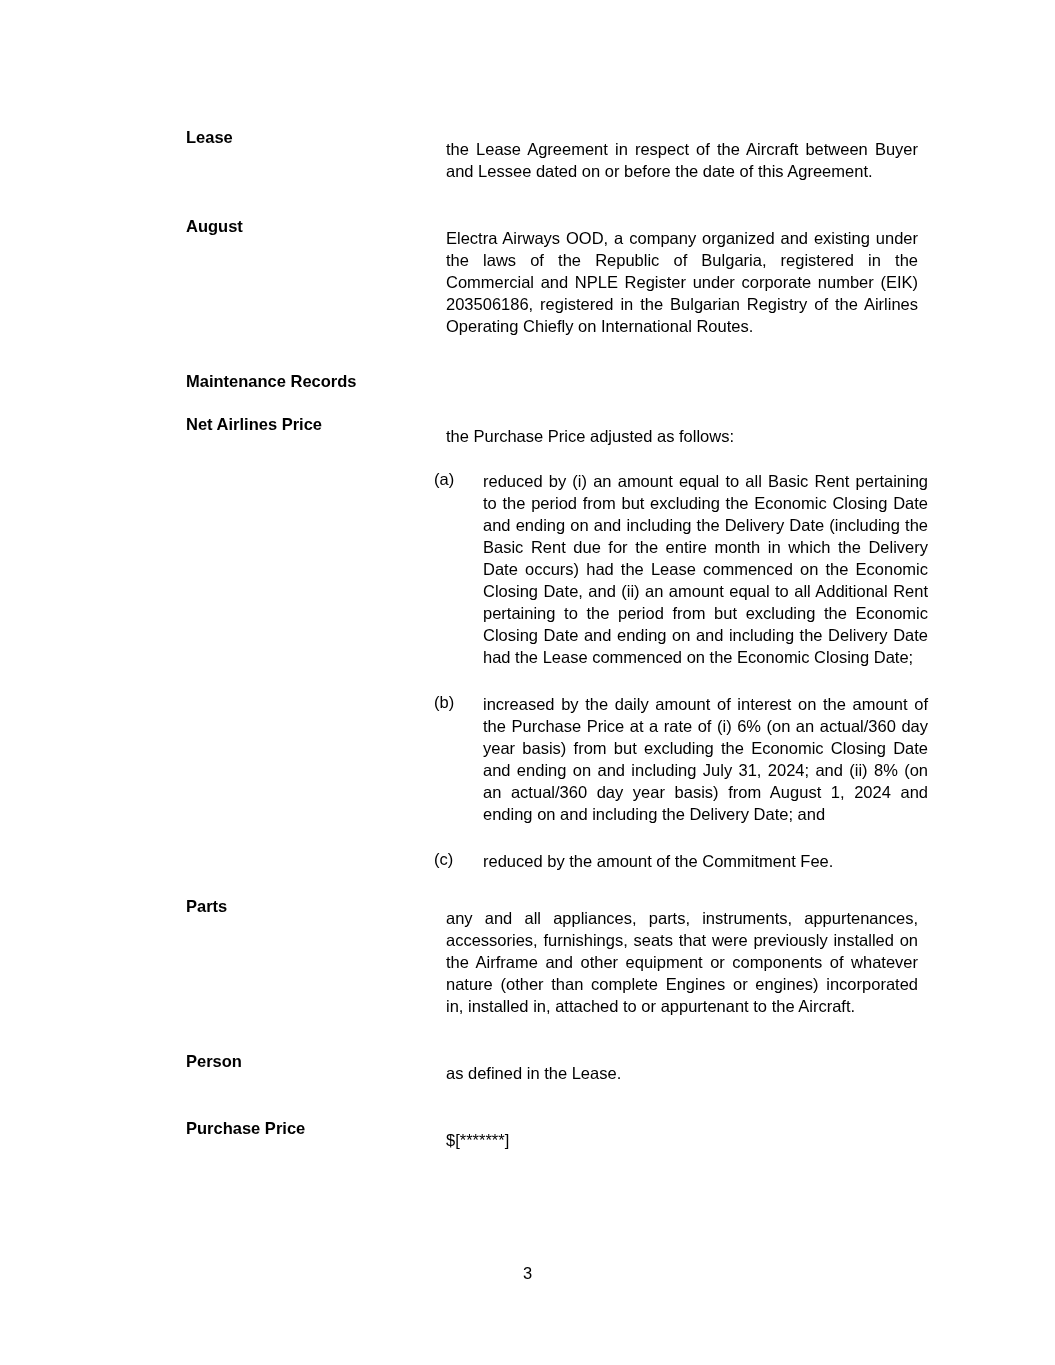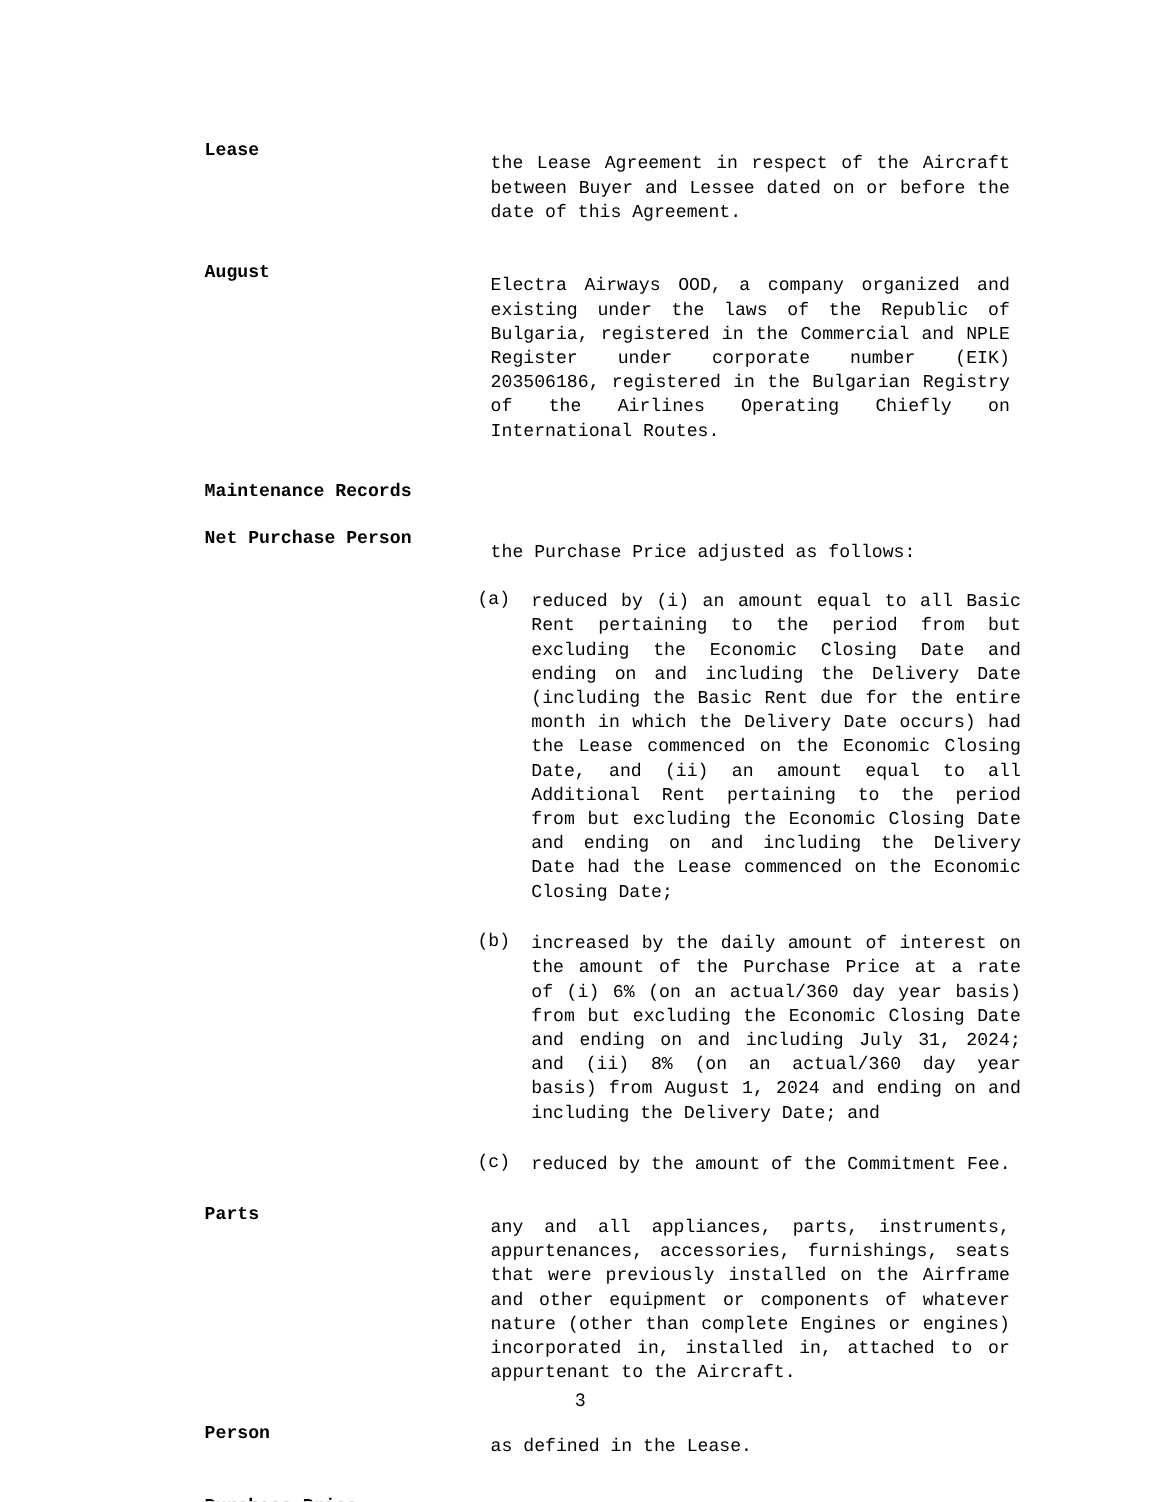--- a/index.html
+++ b/index.html
@@ -17,21 +17,20 @@
     font-family: "Liberation Sans", sans-serif;
     font-size: 16.5px;
     line-height: 22px;
     color: #000000;
     overflow: hidden;
   }
   .def-row {
     display: flex;
     align-items: flex-start;
     margin: 0 0 21px 0;
-    font-family: Liberation Mono, monospace;
   }
   .term {
     width: 248px;
     flex-shrink: 0;
     font-weight: bold;
     padding-right: 10px;
     box-sizing: border-box;
   }
   .def-body {
     flex: 1;
@@ -84,21 +83,21 @@
       <div class="def-body">
         <p class="def-text">Electra Airways OOD, a company organized and existing under the laws of the Republic of Bulgaria, registered in the Commercial and NPLE Register under corporate number (EIK) 203506186, registered in the Bulgarian Registry of the Airlines Operating Chiefly on International Routes.</p>
       </div>
     </div>
 
     <div class="def-row">
       <div class="term">Maintenance Records</div>
     </div>
 
     <div class="def-row">
-      <div class="term">Net Purchase Person</div>
+      <div class="term">Net Airlines Price</div>
       <div class="def-body">
         <p class="def-text">the Purchase Price adjusted as follows:</p>
         <div class="subitem">
           <span class="subitem-label">(a)</span>
           <p class="subitem-text">reduced by (i) an amount equal to all Basic Rent pertaining to the period from but excluding the Economic Closing Date and ending on and including the Delivery Date (including the Basic Rent due for the entire month in which the Delivery Date occurs) had the Lease commenced on the Economic Closing Date, and (ii) an amount equal to all Additional Rent pertaining to the period from but excluding the Economic Closing Date and ending on and including the Delivery Date had the Lease commenced on the Economic Closing Date;</p>
         </div>
         <div class="subitem">
           <span class="subitem-label">(b)</span>
           <p class="subitem-text">increased by the daily amount of interest on the amount of the Purchase Price at a rate of (i) 6% (on an actual/360 day year basis) from but excluding the Economic Closing Date and ending on and including July 31, 2024; and (ii) 8% (on an actual/360 day year basis) from August 1, 2024 and ending on and including the Delivery Date; and</p>
         </div>

